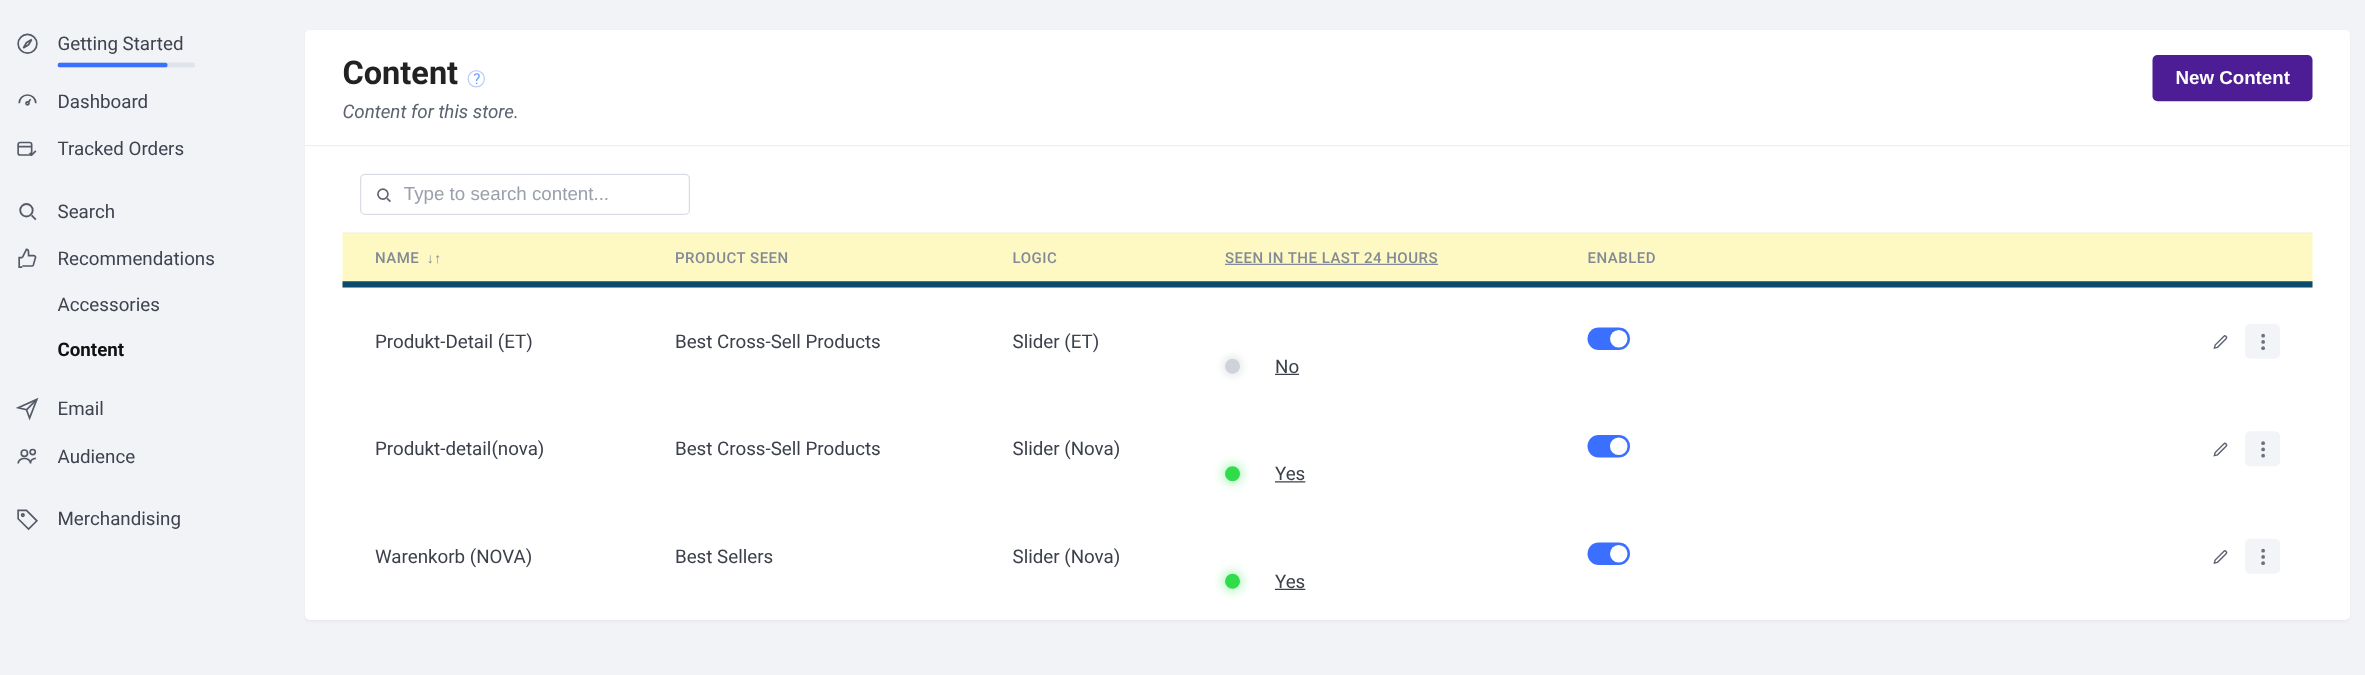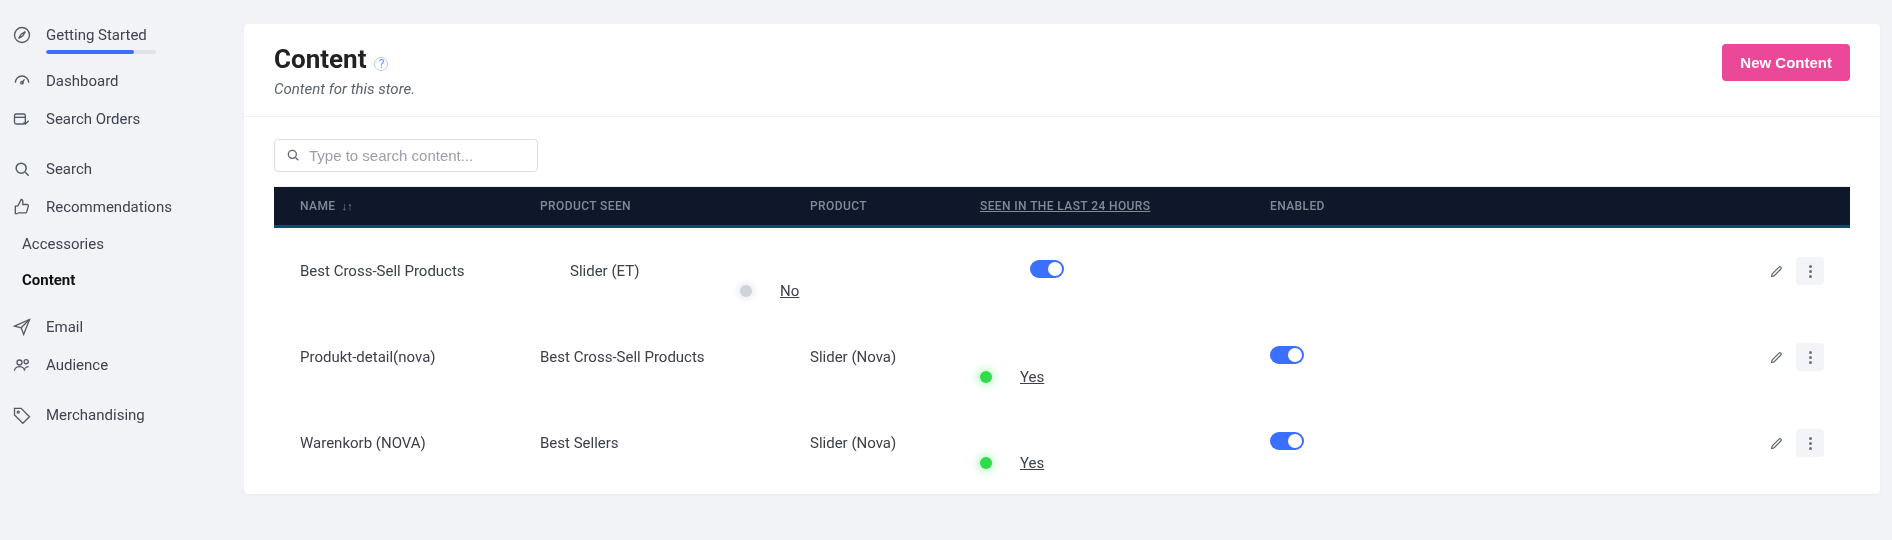--- a/index.html
+++ b/index.html
@@ -26,21 +26,21 @@
     font-size: 15px;
   }
   .nav-item .icon-slot {
     width: 36px;
     display: flex;
     justify-content: flex-start;
     color: #555b66;
     padding-left: 2px;
   }
   .nav-item .icon-slot svg { width: 20px; height: 20px; }
-  .nav-sub { padding-left: 22px; }
+  .nav-sub { padding-left: 46px; }
   .nav-item.active { color: #111; font-weight: 700; }
   .progress-wrap {
     padding-left: 46px;
     margin-top: -4px;
     margin-bottom: 8px;
   }
   .progress-track {
     width: 110px; height: 4px; background: #dfe3ea; border-radius: 2px; overflow: hidden;
   }
   .progress-fill {
@@ -63,42 +63,43 @@
     border-bottom: 1px solid #eef0f4;
   }
   .title-row { display: flex; align-items: baseline; gap: 8px; }
   .page-title { font-size: 26px; font-weight: 700; color: #222; }
   .help-circle {
     font-size: 12px; color: #6d9bff; border: 1px solid #b9cdfc; border-radius: 50%;
     width: 14px; height: 14px; display: inline-flex; align-items: center; justify-content: center;
   }
   .page-subtitle { margin-top: 6px; color: #5c6370; font-size: 15px; font-style: italic; }
   .btn-primary {
-    background: #ec4899; color: #fff; border: none; border-radius: 4px;
+    background: #4c1d95; color: #fff; border: none; border-radius: 4px;
     padding: 10px 18px; font-size: 15px; font-weight: 600; cursor: pointer;
   }
 
   .card-body { padding: 22px 30px 8px 30px; }
 
   .search-field {
-    width: 264px; display: flex; align-items: flex-start;
+    width: 264px; display: flex; align-items: center;
     border: 1px solid #d9dde4; border-radius: 4px; padding: 7px 10px;
     background: #fff;
+    margin-left: 14px;
   }
   .search-field svg { width: 16px; height: 16px; color: #5f6672; margin-right: 8px; flex-shrink: 0;}
   .search-field input {
     border: none; outline: none; font-size: 15px; color: #333; width: 100%;
     background: transparent;
   }
   .search-field input::placeholder { color: #9aa0ab; }
 
   .table { width: 100%; margin-top: 14px; }
   .thead {
     display: flex; align-items: center; padding: 12px 26px;
-    background: #0f172a; border-top: 1px solid #eef0f4; border-bottom: 3px solid #0c4a6e;
+    background: #fef9c3; border-top: 1px solid #eef0f4; border-bottom: 5px solid #0c4a6e;
     font-size: 12px; color: #838a97; letter-spacing: .4px; font-weight: 500;
   }
   .col-name { flex: 0 0 240px; display: flex; align-items: center; gap: 6px;}
   .col-logic { flex: 0 0 270px; }
   .col-design { flex: 0 0 170px; }
   .col-seen { flex: 0 0 290px; text-decoration: underline; }
   .col-enabled { flex: 0 0 180px; }
   .col-actions { flex: 1; display: flex; justify-content: flex-end; gap: 6px; }
 
   .sort-icon { font-size: 11px; color: #828895; }
@@ -166,21 +167,21 @@
       <span>Dashboard</span>
     </div>
     <div class="nav-item">
       <span class="icon-slot">
         <svg viewBox="0 0 24 24" fill="none" stroke="currentColor" stroke-width="1.6">
             <rect x="3" y="6" width="13" height="12" rx="2"></rect>
             <path d="M3 10 H16"></path>
             <path d="M14 16 l2 2 l4 -4"></path>
           </svg>
       </span>
-      <span>Search Orders</span>
+      <span>Tracked Orders</span>
     </div>
 
     <div style="height:12px"></div>
 
     <div class="nav-item">
       <span class="icon-slot">
         <svg viewBox="0 0 24 24" fill="none" stroke="currentColor" stroke-width="1.8">
             <circle cx="11" cy="11" r="6"></circle>
             <path d="M20 20 L16 16"></path>
           </svg>
@@ -262,27 +263,28 @@
           <input type="text" placeholder="Type to search content..." style="">
         </div>
 
         <div class="table">
           <div class="thead">
             <div class="col-name">
               <span>NAME</span>
               <span class="sort-icon">↓↑</span>
             </div>
             <div class="col-logic">PRODUCT SEEN</div>
-            <div class="col-design">PRODUCT</div>
+            <div class="col-design">LOGIC</div>
             <div class="col-seen">SEEN IN THE LAST 24 HOURS</div>
             <div class="col-enabled">ENABLED</div>
             <div class="col-actions"></div>
           </div>
           <div id="rows">
               <div class="trow">
+                <div class="col-name">Produkt-Detail (ET)</div>
                 <div class="col-logic">Best Cross-Sell Products</div>
                 <div class="col-design">Slider (ET)</div>
                 <div class="col-seen seen-cell">
                   <span class="dot gray"></span>
                   <span>No</span>
                 </div>
                 <div class="col-enabled"><span class="toggle "></span></div>
                 <div class="col-actions">
                   <span class="icon-btn">
                     <svg viewBox="0 0 24 24" fill="none" stroke="currentColor" stroke-width="1.8">

